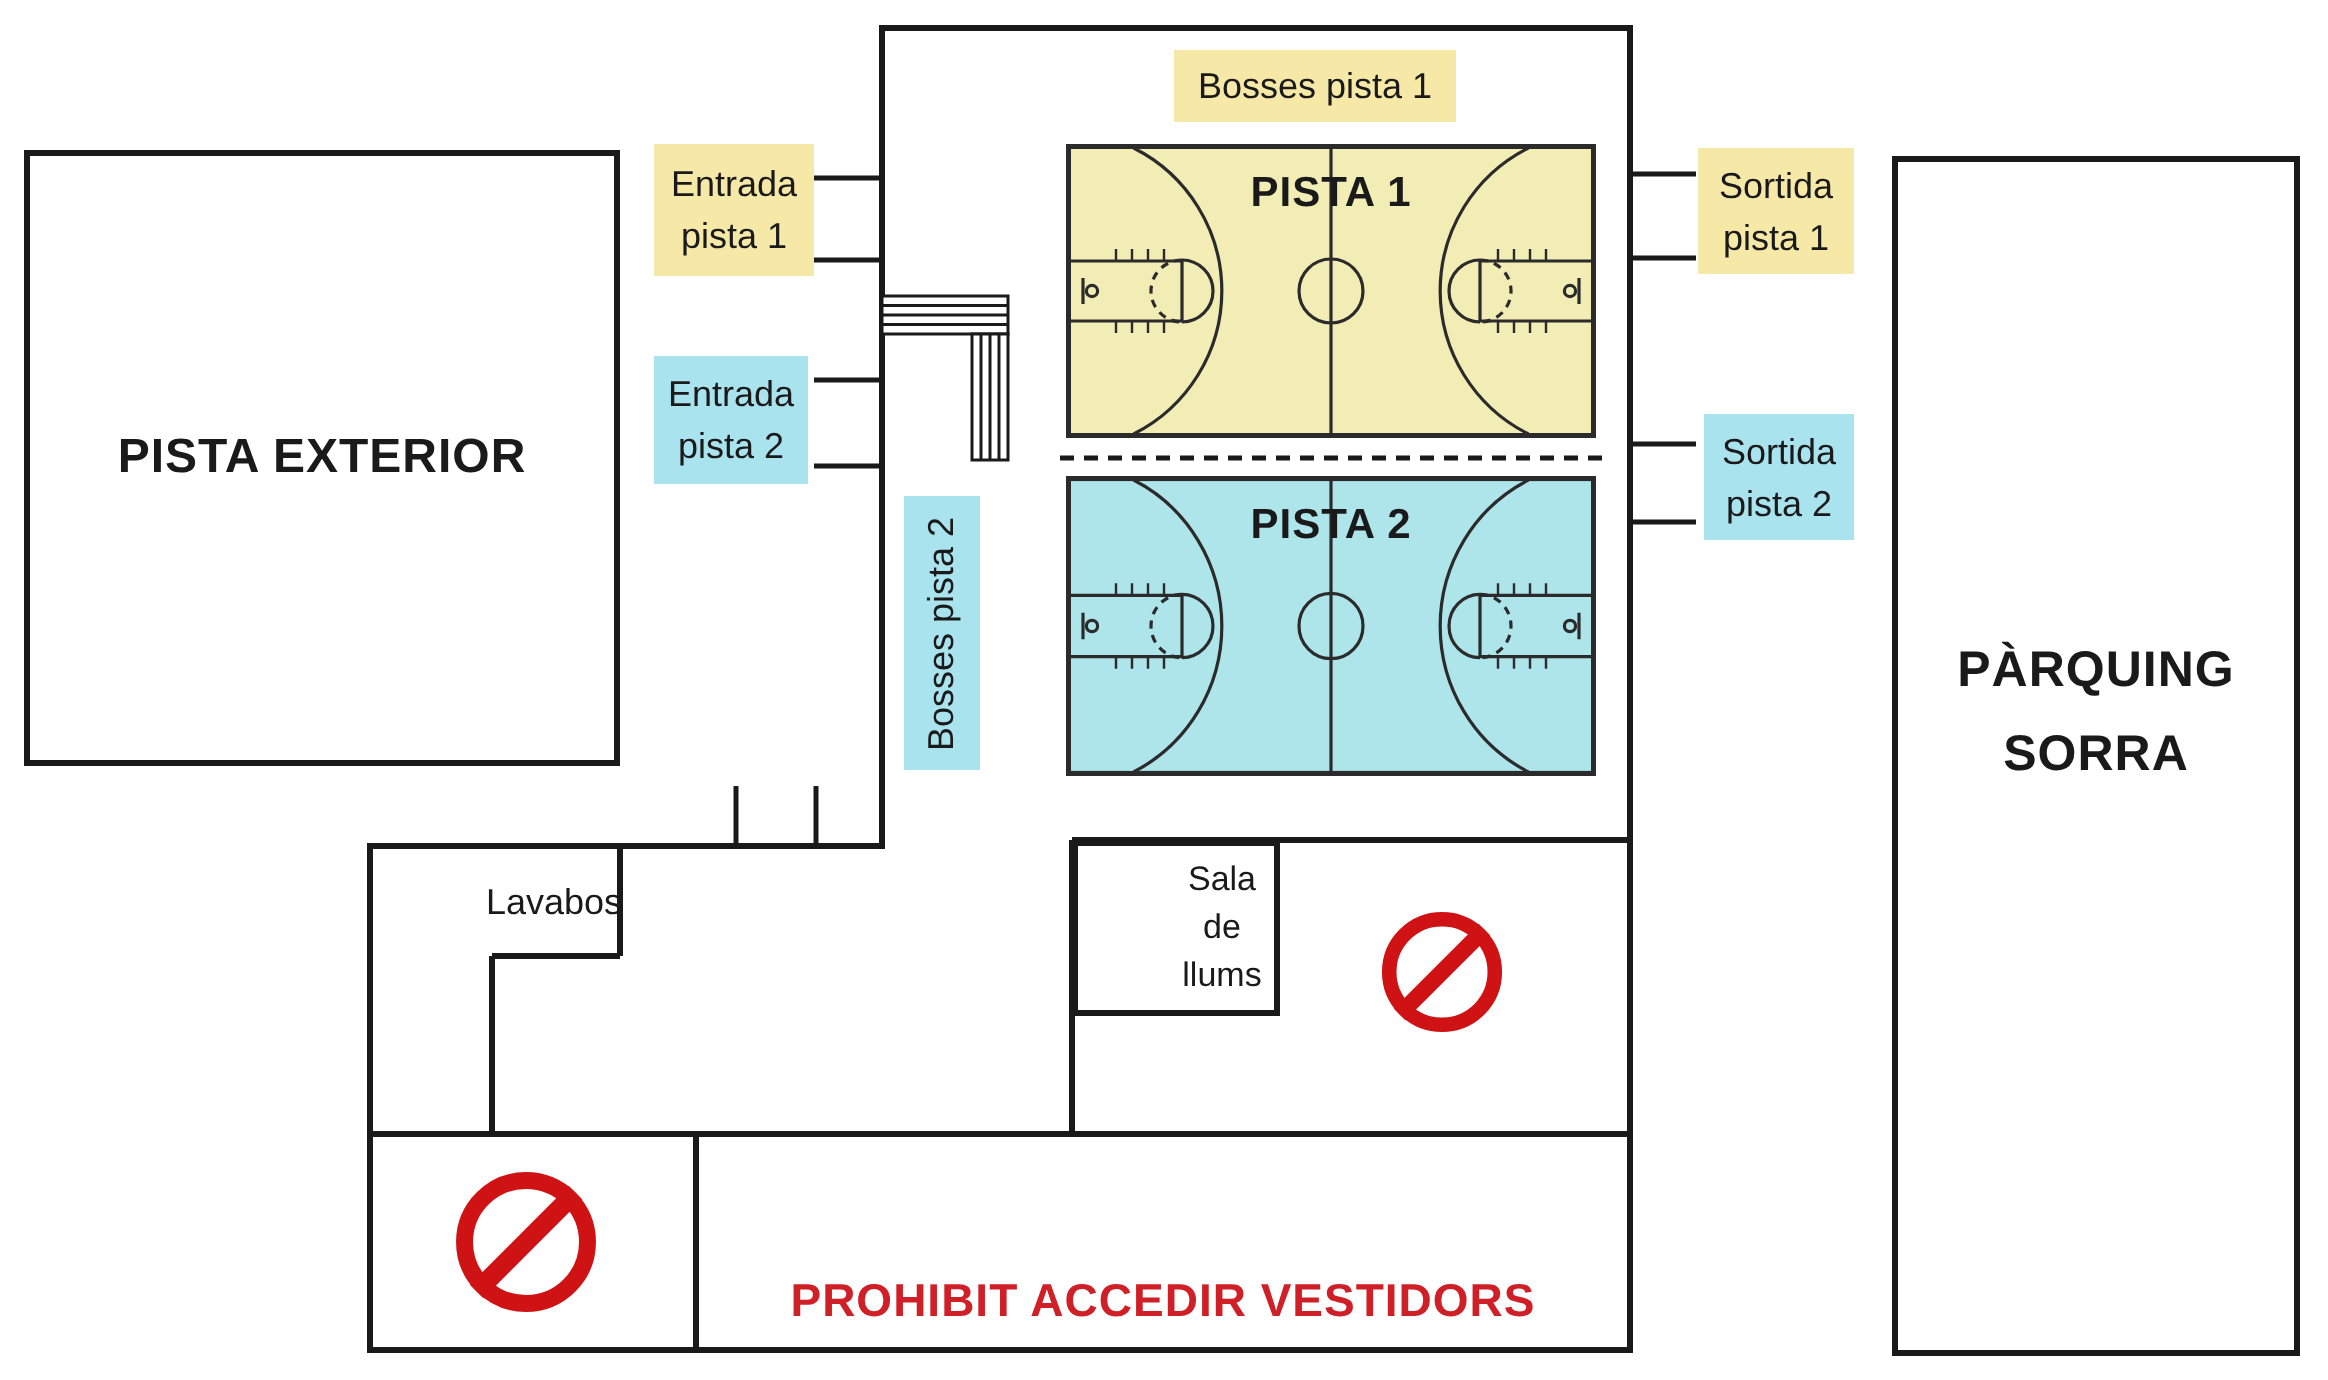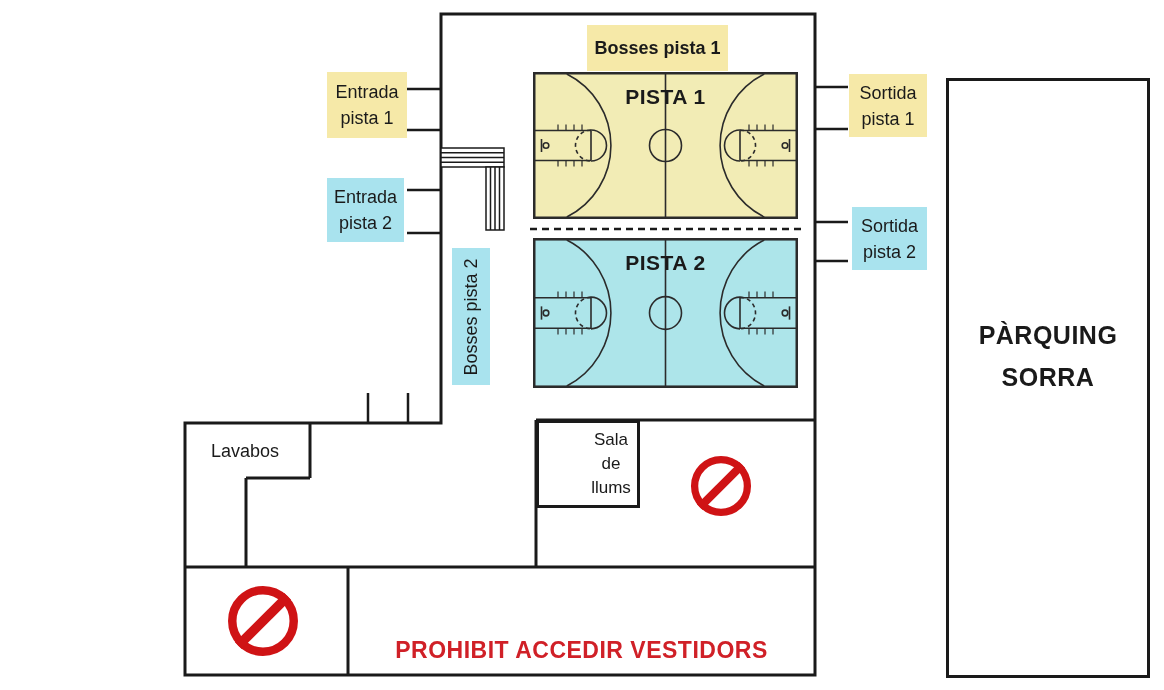--- a/index.html
+++ b/index.html
@@ -19,21 +19,21 @@
   }
   .door-label.vertical span{transform:rotate(-90deg);white-space:nowrap;}
   .court{position:absolute;box-sizing:border-box;}
   .court-svg{position:absolute;left:0;top:0;width:100%;height:100%;display:block;}
   .court-title{
     position:absolute;left:0;top:13px;width:100%;text-align:center;
     font-weight:bold;font-size:21px;letter-spacing:0.5px;
   }
   .room-label{
     position:absolute;display:flex;align-items:center;justify-content:center;text-align:center;
-    font-size:18px;line-height:24px;white-space:pre-line;
+    font-size:18px;line-height:24px;white-space:pre-line;margin-left:32px;
   }
   #sala-llums-box{position:absolute;box-sizing:border-box;background:#fff;border:3px solid var(--wall);
     display:flex;align-items:center;justify-content:center;text-align:center;
     font-size:17px;line-height:24px;white-space:pre-line;}
   #prohibit-banner{
     position:absolute;display:flex;align-items:center;justify-content:center;text-align:center;
     font-weight:bold;font-size:23px;letter-spacing:0.5px;color:var(--prohibit-red);
   }
 </style>
 </head>
@@ -97,20 +97,23 @@
       <rect x="486" y="167" width="18" height="63"></rect>
       <path d="M490.5 167 V230 M495 167 V230 M499.5 167 V230" fill="none"></path>
     </g>
 
     <line x1="530" y1="229" x2="806" y2="229" stroke="var(--wall)" stroke-width="2.5" stroke-dasharray="7 5"></line>
 
     <use href="#no-entry-def" transform="translate(263 621) scale(1.06)"></use>
     <use href="#no-entry-def" transform="translate(721 486) scale(0.91)"></use>
   </svg>
 
+  <div class="box" id="pista-exterior-box" style="left:12px;top:75px;width:298px;height:308px;">
+    <div class="box-title">PISTA EXTERIOR</div>
+  </div>
 
   <div class="box" id="parquing-box" style="left:946px;top:78px;width:204px;height:600px;">
     <div class="box-title">PÀRQUING
 SORRA</div>
   </div>
 
   <div class="court" style="left: 533px; top: 72px; width: 265px; height: 147px; background-color: rgb(242, 236, 181);">
     <svg class="court-svg" viewBox="0 0 265 147" preserveAspectRatio="none">
       <use href="#court-markings"></use>
     </svg>
@@ -129,21 +132,21 @@
 
   <div class="door-label" style="left: 327px; top: 178px; width: 77px; height: 64px; background-color: rgb(169, 227, 238);">Entrada
 pista 2</div>
 
   <div class="door-label" style="left: 849px; top: 74px; width: 78px; height: 63px; background-color: rgb(246, 233, 168);">Sortida
 pista 1</div>
 
   <div class="door-label" style="left: 852px; top: 207px; width: 75px; height: 63px; background-color: rgb(169, 227, 238);">Sortida
 pista 2</div>
 
-  <div class="door-label" style="left: 587px; top: 25px; width: 141px; height: 46px; background-color: rgb(246, 233, 168); font-weight: bold;">Bosses pista 1</div>
+  <div class="door-label" style="left: 587px; top: 25px; width: 141px; height: 36px; background-color: rgb(246, 233, 168);">Bosses pista 1</div>
 
   <div class="door-label vertical" style="left: 452px; top: 248px; width: 38px; height: 137px; background-color: rgb(169, 227, 238);">
     <span>Bosses pista 2</span>
   </div>
 
   <div class="room-label" style="left:185px;top:423px;width:120px;height:55px;">Lavabos</div>
 
   <div id="sala-llums-box" style="left:536px;top:420px;width:104px;height:88px;padding-left:46px;">Sala de
 llums</div>
 

